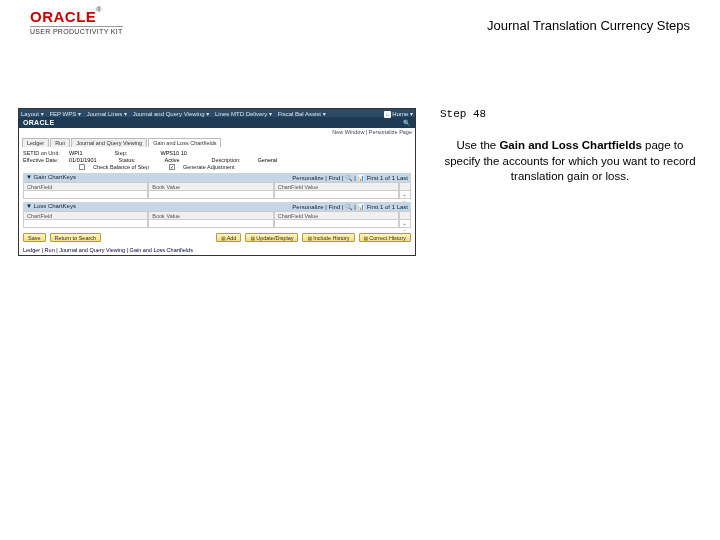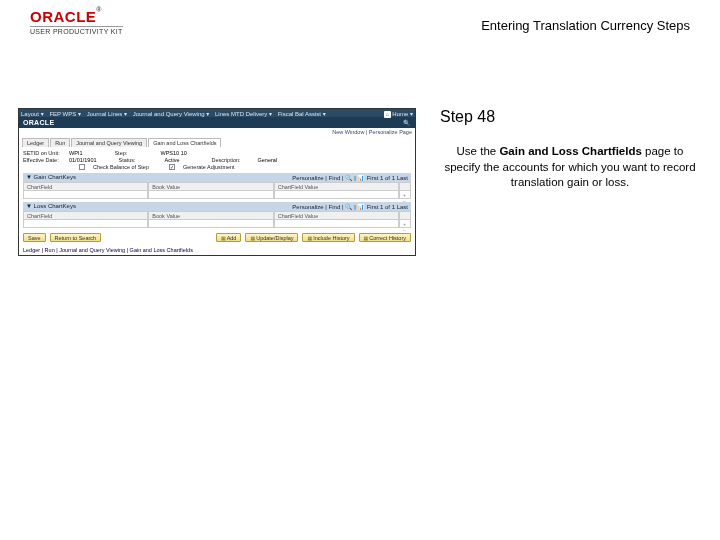--- a/index.html
+++ b/index.html
@@ -11,21 +11,21 @@
   .oracle-logo { color: #c00; font-weight: bold; font-size: 15px; letter-spacing: 0.5px; font-family: Arial; }
   .oracle-tm { font-size: 7px; color: #555; vertical-align: top; position: relative; top: -2px; }
   .upk { font-size: 7px; color: #333; letter-spacing: 0.3px; border-top: 1px solid #999; padding-top: 1px; margin-top: 1px; }
   .doc-title { position: absolute; right: 30px; top: 18px; font-size: 13px; color: #000; }
 
   
   .main { position: absolute; top: 108px; left: 18px; right: 20px; }
   .left-col { width: 398px; float: left; }
   .right-col { width: 260px; float: right; }
 
-  .step-label { font-size: 16px; color: #000; margin-bottom: 18px; }
+  .step-label { font-size: 11px; color: #000; margin-bottom: 18px; font-family: Liberation Mono, monospace; }
   .instr { font-size: 11.5px; color: #000; line-height: 1.35; text-align: center; }
   .instr b { font-weight: bold; }
 
   
   .shot { border: 1px solid #333; font-size: 6px; color: #333; background: #fff; }
   .shot-topnav { background: #2a4a66; color: #d8e2ea; padding: 1px 2px; height: 8px; display: flex; justify-content: space-between; }
   .shot-topnav .nav-left span { margin-right: 4px; }
   .shot-appband { background: #1d3b55; color: #fff; padding: 2px 4px; display: flex; justify-content: space-between; align-items: center; }
   .shot-appband .brand { font-weight: bold; font-size: 7px; letter-spacing: 0.3px; }
   .shot-pageinfo { text-align: right; color: #446; font-size: 5.5px; padding: 1px 3px; }
@@ -57,21 +57,21 @@
 </head>
 <body>
 
 <div class="header">
   <div class="logo-block">
     <div class="oracle-logo">
       <span>ORACLE</span><span class="oracle-tm">®</span>
     </div>
     <div class="upk">USER PRODUCTIVITY KIT</div>
   </div>
-  <div class="doc-title">Entering Translation Currency Steps</div>
+  <div class="doc-title">Journal Translation Currency Steps</div>
 </div>
 
 <div class="main">
 
   <div class="left-col">
     <div class="shot">
 
       <div class="shot-topnav">
         <div class="nav-left">
           <span>Layout ▾</span>

